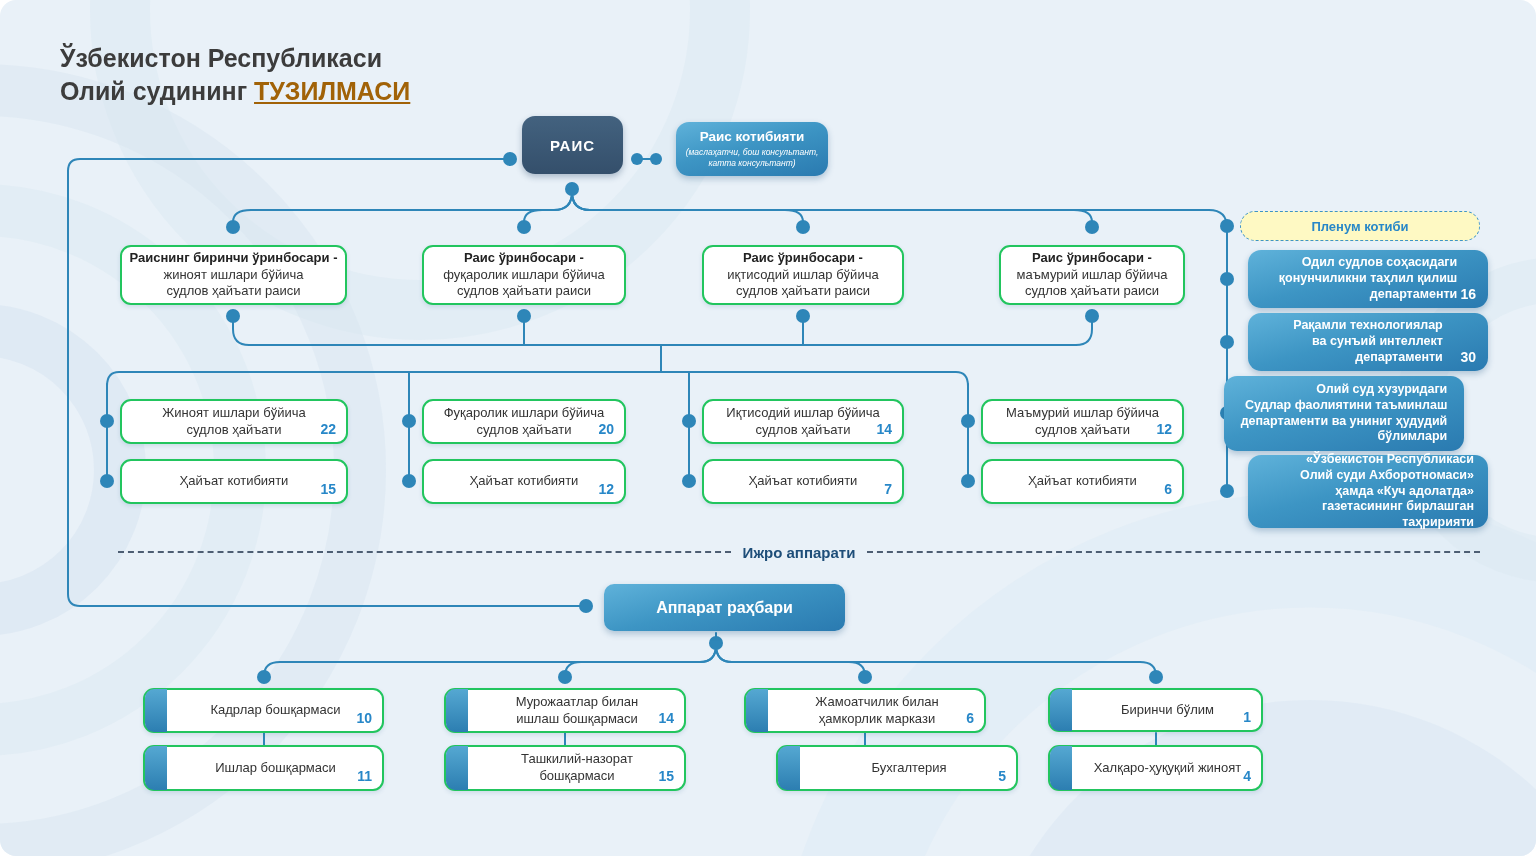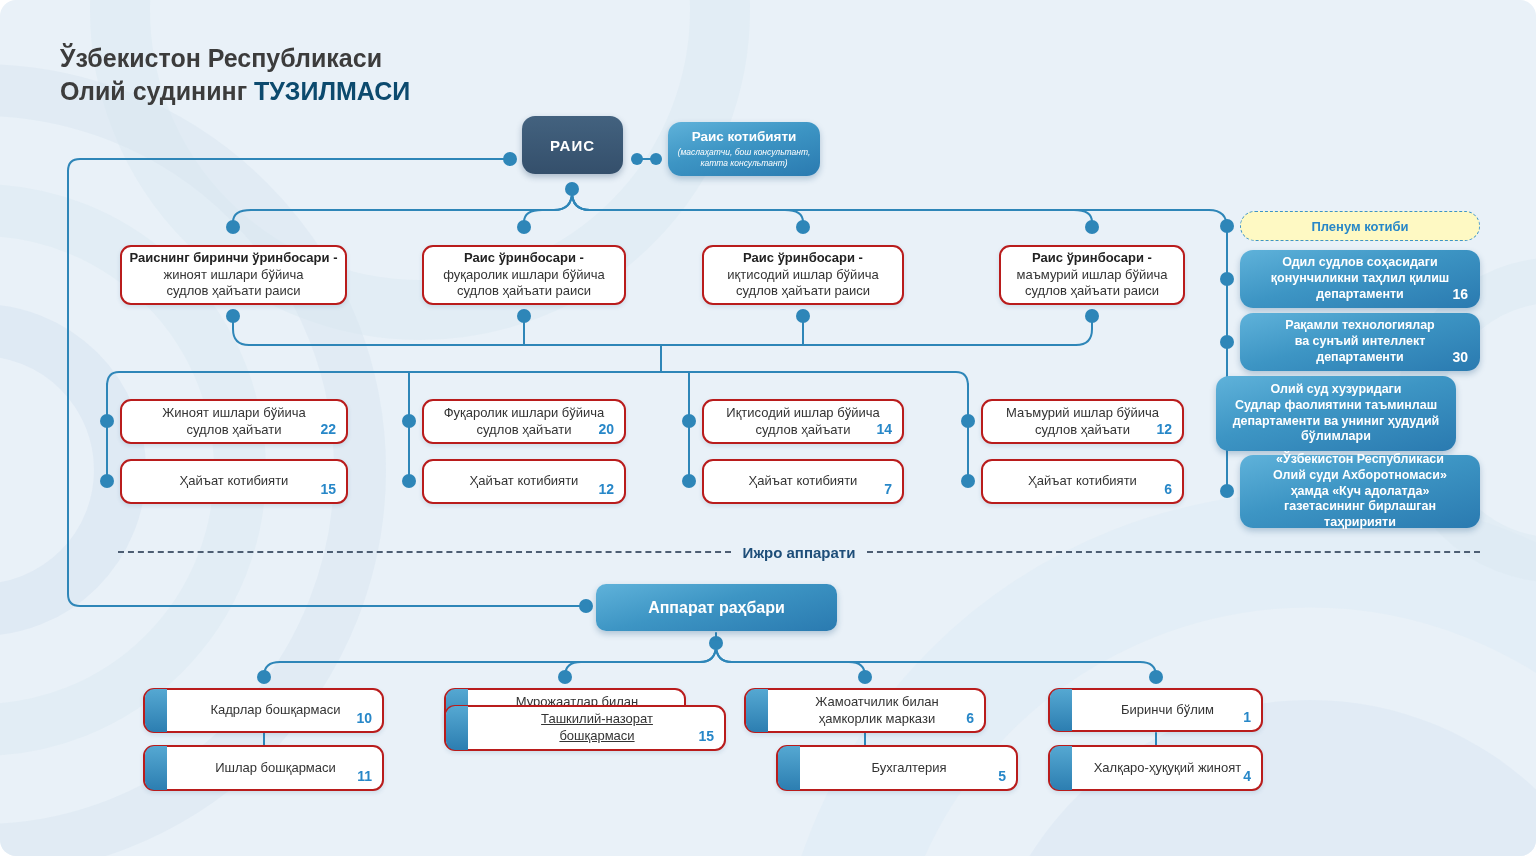--- a/index.html
+++ b/index.html
@@ -4,63 +4,63 @@
 <style>
   html,body{margin:0;padding:0;background:#fff;}
   .canvas{
     position:relative;width:1536px;height:856px;overflow:hidden;
     background:#e9f1f8;border-radius:16px;
     font-family:"Liberation Sans","DejaVu Sans",sans-serif;
   }
   svg.layer{position:absolute;left:0;top:0;width:1536px;height:856px;}
   .box{position:absolute;box-sizing:border-box;justify-content:center;}
   .white-box{
-    background:#fff;border:2px solid #b91c1c;border-radius:11px;
+    background:#fff;border:2px solid #22c55e;border-radius:11px;
     display:flex;flex-direction:column;justify-content:center;
     text-align:center;color:#333;box-shadow:0 2px 4px rgba(44,98,143,.14);
     font-size:13px;line-height:1.28;
   }
   .white-box .ttl{white-space:pre-line;}
   .num{position:absolute;right:10px;bottom:3px;font-weight:bold;color:#2787c8;font-size:14px;}
   .blue-box{
     background:linear-gradient(165deg,#5fb2da 0%,#3d95c4 45%,#2a7ab0 100%);
     color:#fff;border-radius:13px;
     display:flex;flex-direction:column;align-items:center;justify-content:center;
-    text-align:center;box-shadow:0 3px 6px rgba(25,80,125,.28);
+    text-align:center;box-shadow:0 3px 6px rgba(25,80,125,.28);margin-left:8px;
   }
   .blue-box .num{color:#fff;right:12px;bottom:4px;}
   .chairman{
     background:linear-gradient(180deg,#43627f,#344f6b);color:#fff;border-radius:13px;
     display:flex;align-items:center;justify-content:center;
     font-weight:bold;font-size:15px;letter-spacing:1px;
     box-shadow:0 3px 6px rgba(25,60,95,.3);
   }
   .secretariat .stt{font-weight:bold;font-size:13.5px;}
   .secretariat .sub{font-style:italic;font-size:8.5px;line-height:1.25;margin-top:3px;white-space:pre-line;}
   .deputy .b{font-weight:bold;color:#222;}
   .deputy .r{white-space:pre-line;color:#333;}
   .plenum{
     background:#fef9c3;border:1.5px dashed #3f94c5;border-radius:15px;
     display:flex;align-items:center;justify-content:center;
     color:#2787c8;font-weight:bold;font-size:13px;
   }
   .dept{font-weight:bold;font-size:12.5px;line-height:1.26;padding:4px 14px;}
-  .dept .ttl{white-space:pre-line;}
+  .dept .ttl{white-space:pre-line;text-align:right;}
   .apparatus{font-weight:bold;font-size:16px;border-radius:10px;}
   .unit{padding-left:24px;}
   .unit::before{
     content:"";position:absolute;left:0;top:-1px;bottom:-1px;width:22px;
     background:linear-gradient(180deg,#55a8d2,#2c7eb1);
     border-radius:9px 0 0 9px;
   }
   .divider{display:flex;align-items:center;gap:12px;color:#1e4e79;}
   .divider .dash{flex:1;border-top:2px dashed #4d5e73;height:0;}
   .divider .lbl{font-weight:bold;font-size:15px;white-space:nowrap;}
   .title{position:absolute;left:60px;top:42px;font-size:25px;line-height:1.3;font-weight:bold;color:#3c3c3c;}
-  .title .hl{color:#0c4a6e;}
+  .title .hl{color:#a16207;text-decoration:underline;}
 </style>
 </head>
 <body>
 
 <div class="canvas">
 
   <svg class="layer" viewBox="0 0 1536 856" aria-hidden="true">
 
     <g>
       <circle cx="420" cy="10" r="300" fill="none" stroke="#dde9f3" stroke-width="60" opacity="0.55"></circle>
@@ -256,21 +256,21 @@
   </div>
   <div class="box white-box unit" style="left:143px;top:745px;width:241px;height:46px;">
     <span class="ttl">Ишлар бошқармаси</span>
     <span class="num">11</span>
   </div>
   <div class="box white-box unit" style="left:444px;top:688px;width:242px;height:45px;">
     <span class="ttl">Мурожаатлар билан
 ишлаш бошқармаси</span>
     <span class="num">14</span>
   </div>
-  <div class="box white-box unit" style="left:444px;top:705px;width:282px;height:46px;text-decoration:underline;">
+  <div class="box white-box unit" style="left:444px;top:745px;width:242px;height:46px;">
     <span class="ttl">Ташкилий-назорат
 бошқармаси</span>
     <span class="num">15</span>
   </div>
   <div class="box white-box unit" style="left:744px;top:688px;width:242px;height:45px;">
     <span class="ttl">Жамоатчилик билан
 ҳамкорлик маркази</span>
     <span class="num">6</span>
   </div>
   <div class="box white-box unit" style="left:776px;top:745px;width:242px;height:46px;">

